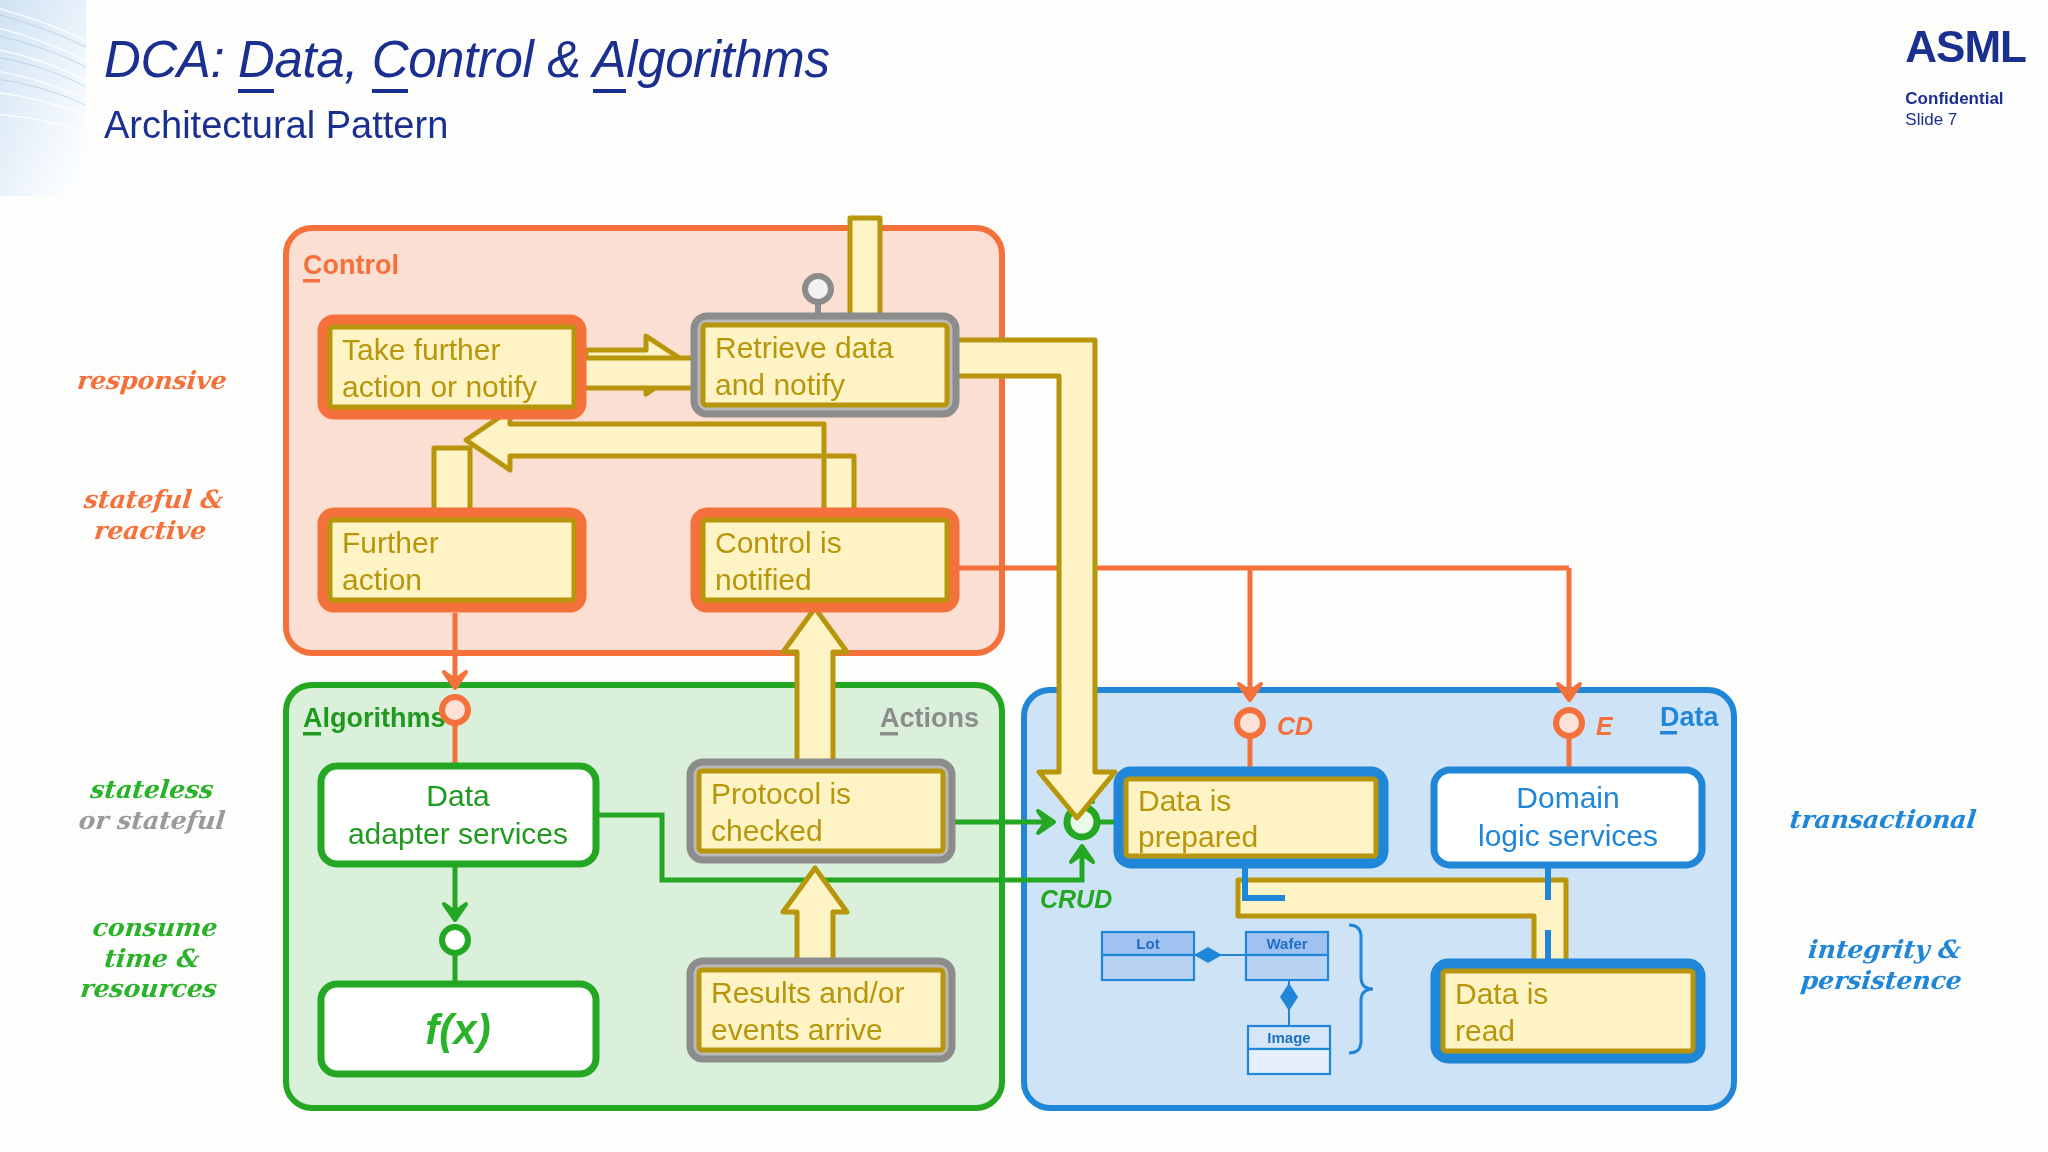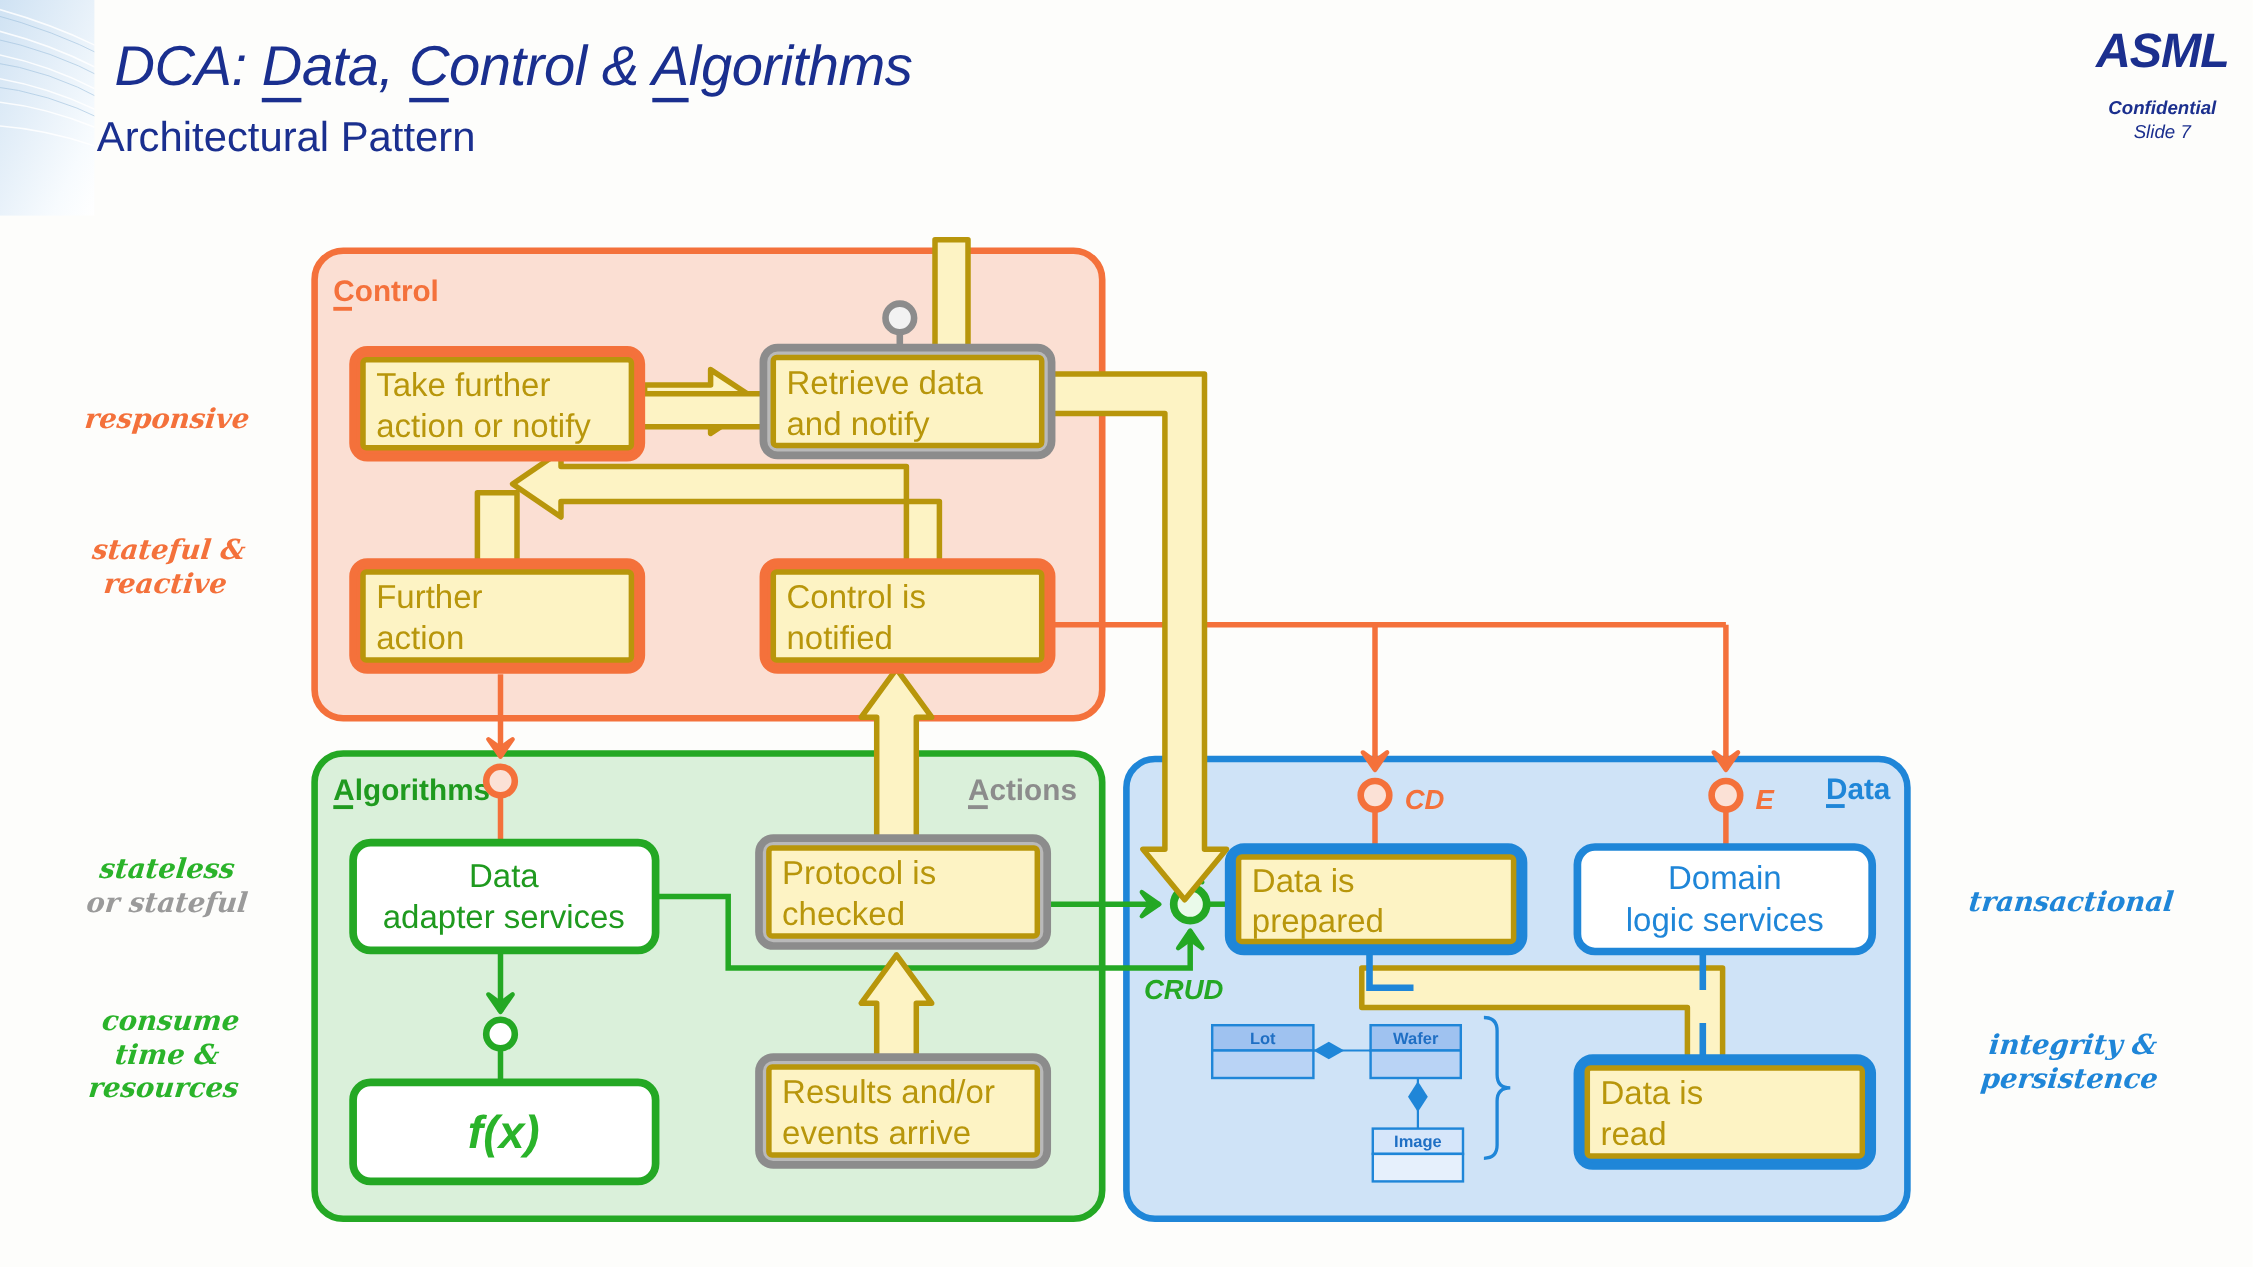--- a/index.html
+++ b/index.html
@@ -22,28 +22,28 @@
     position:absolute;left:86px;top:0;right:0;height:196px;
     background:#fdfdfb;
   }
 
   
   .title{
     position:absolute;left:104px;top:30px;
     font-size:51px;color:#1a2f8f;letter-spacing:-0.4px;white-space:nowrap;font-style:italic;
   }
   .subtitle{
-    position:absolute;left:88px;top:104px;
+    position:absolute;left:104px;top:104px;
     font-size:38px;color:#1a2f8f;white-space:nowrap;
   }
   .title u{text-decoration:none;border-bottom:4px solid #1a2f8f;padding-bottom:1px;}
 
   
   .brand{
-    position:absolute;right:22px;top:25px;text-align:center;font-style:italic;
+    position:absolute;right:22px;top:25px;text-align:left;
   }
   .brand-logo{
     font-size:44px;font-weight:bold;color:#1b2f8e;letter-spacing:-1px;line-height:1;
   }
   .brand-conf{font-size:17px;font-weight:bold;color:#1b2f8e;margin-top:20px;line-height:1.2;}
   .brand-slide{font-size:17px;color:#1b2f8e;line-height:1.3;}
 
   
   .anno{
     position:absolute;text-align:center;

